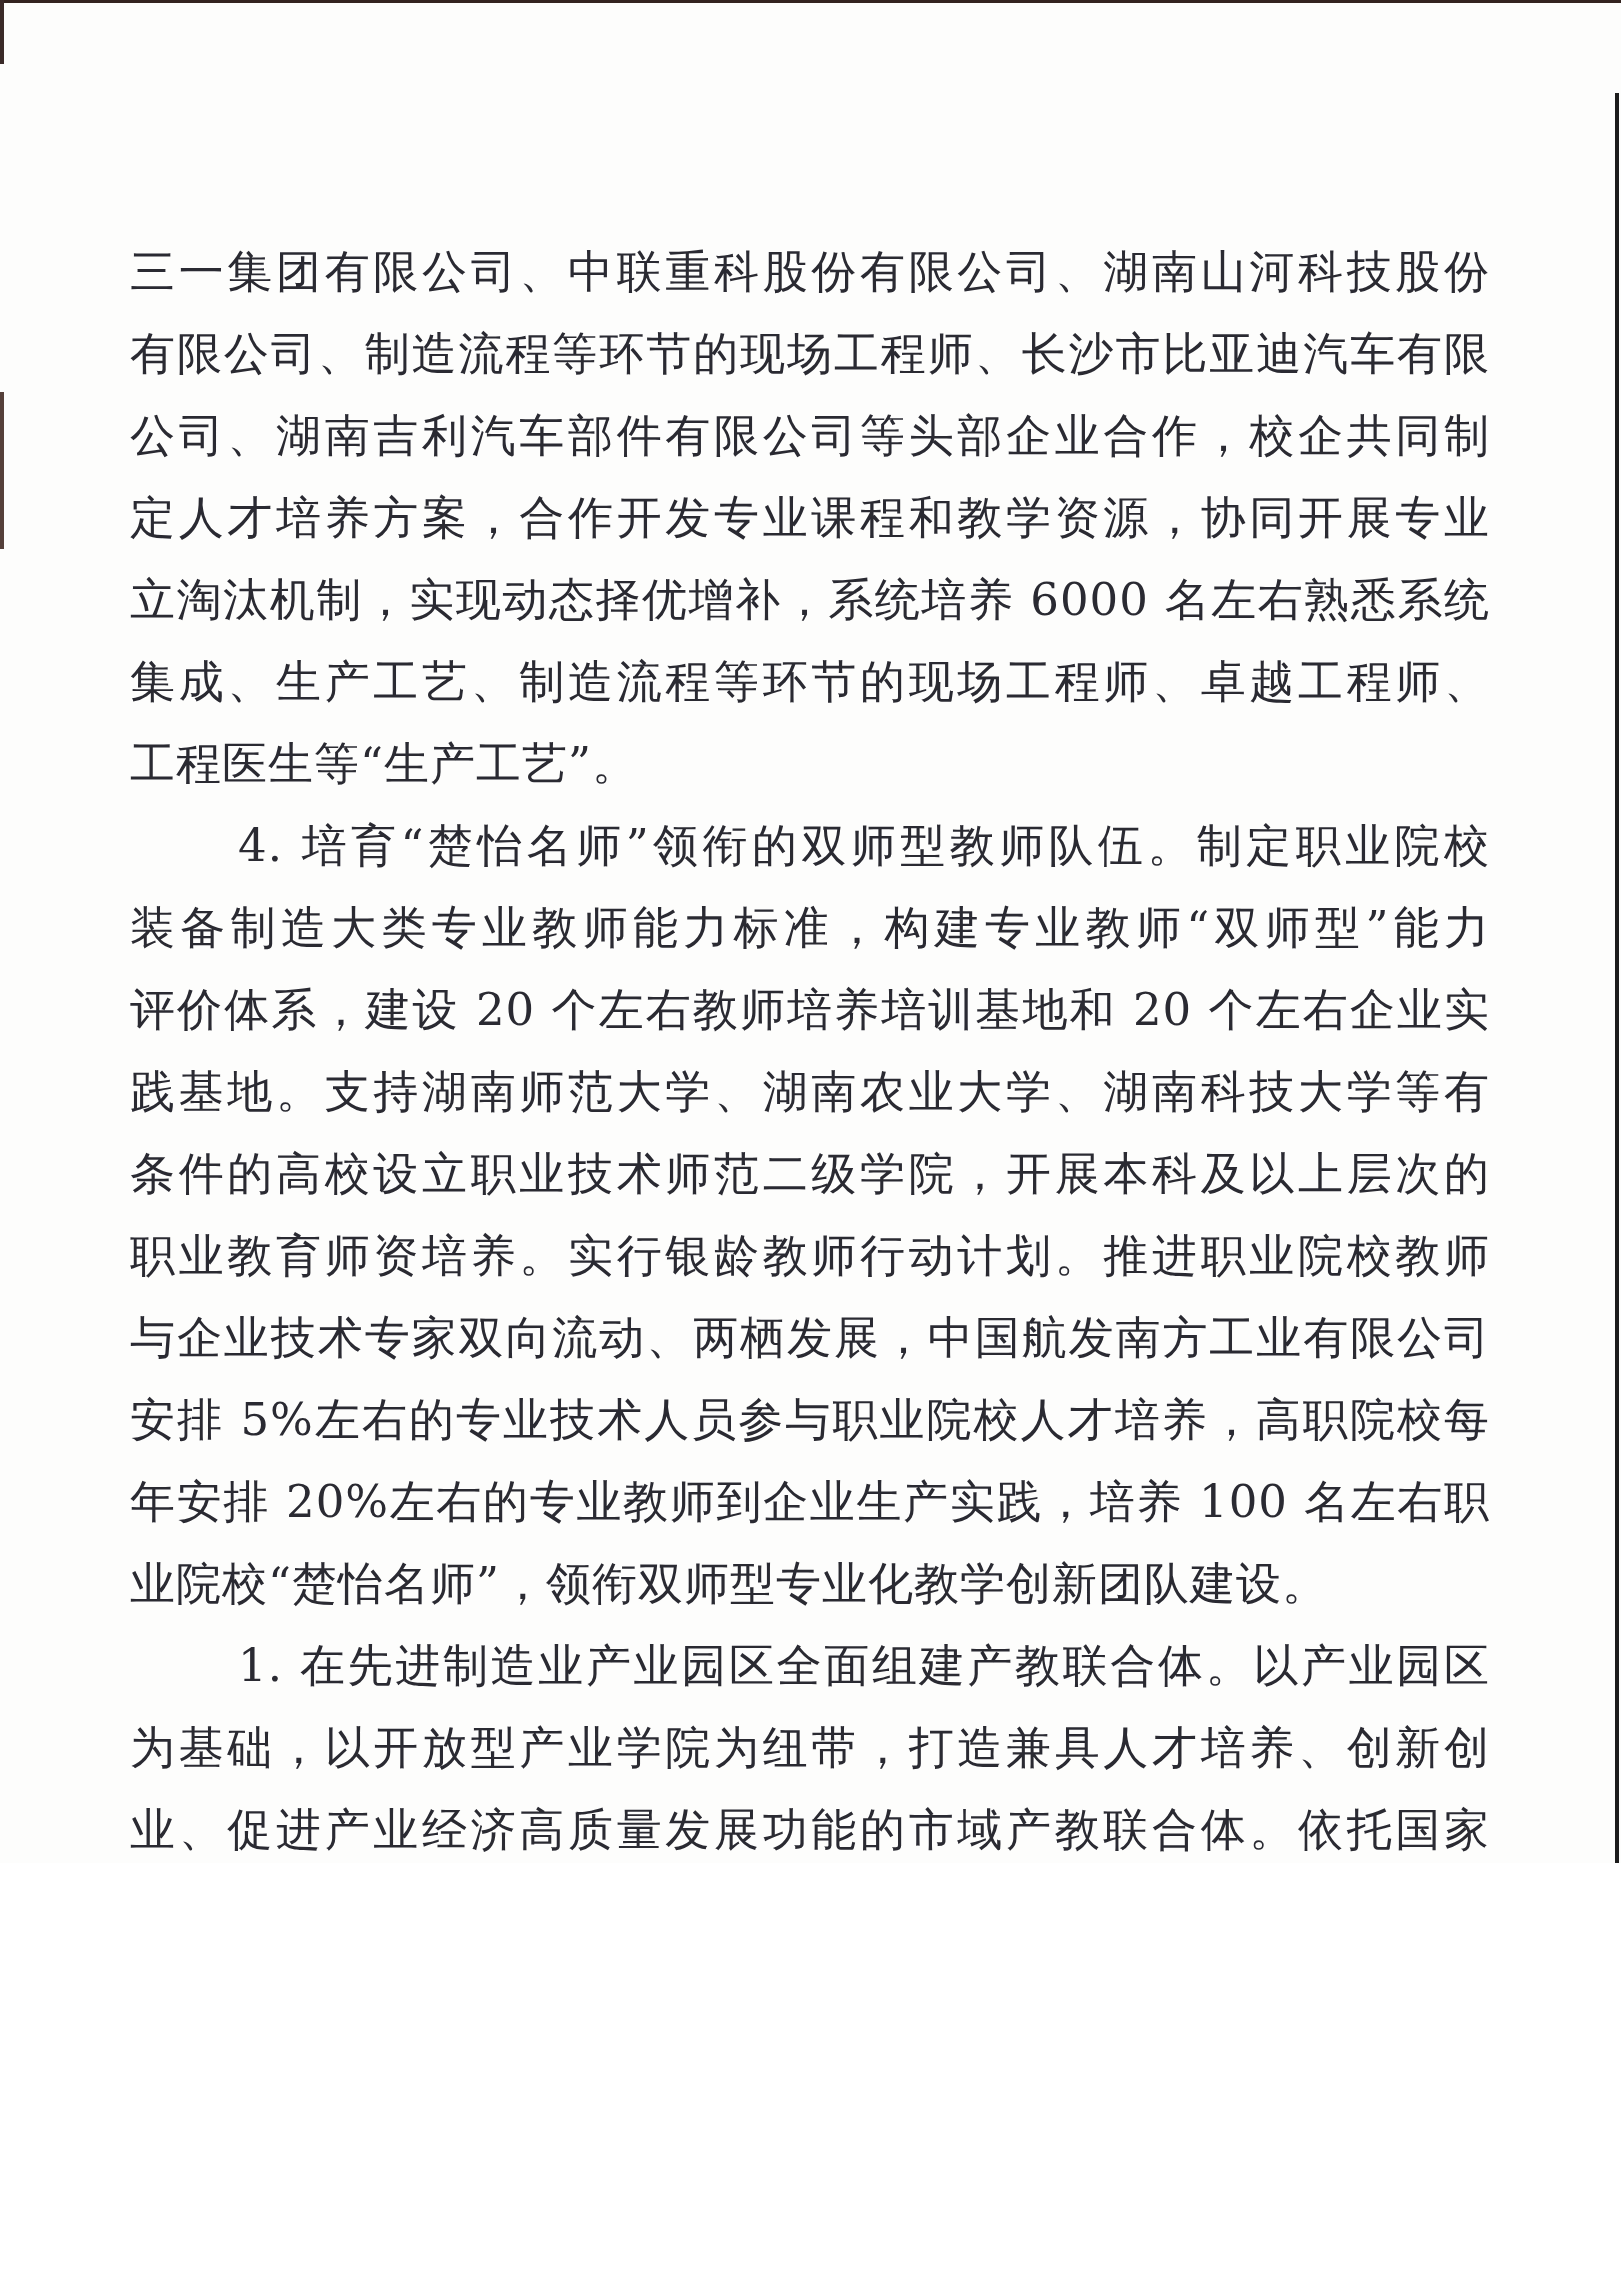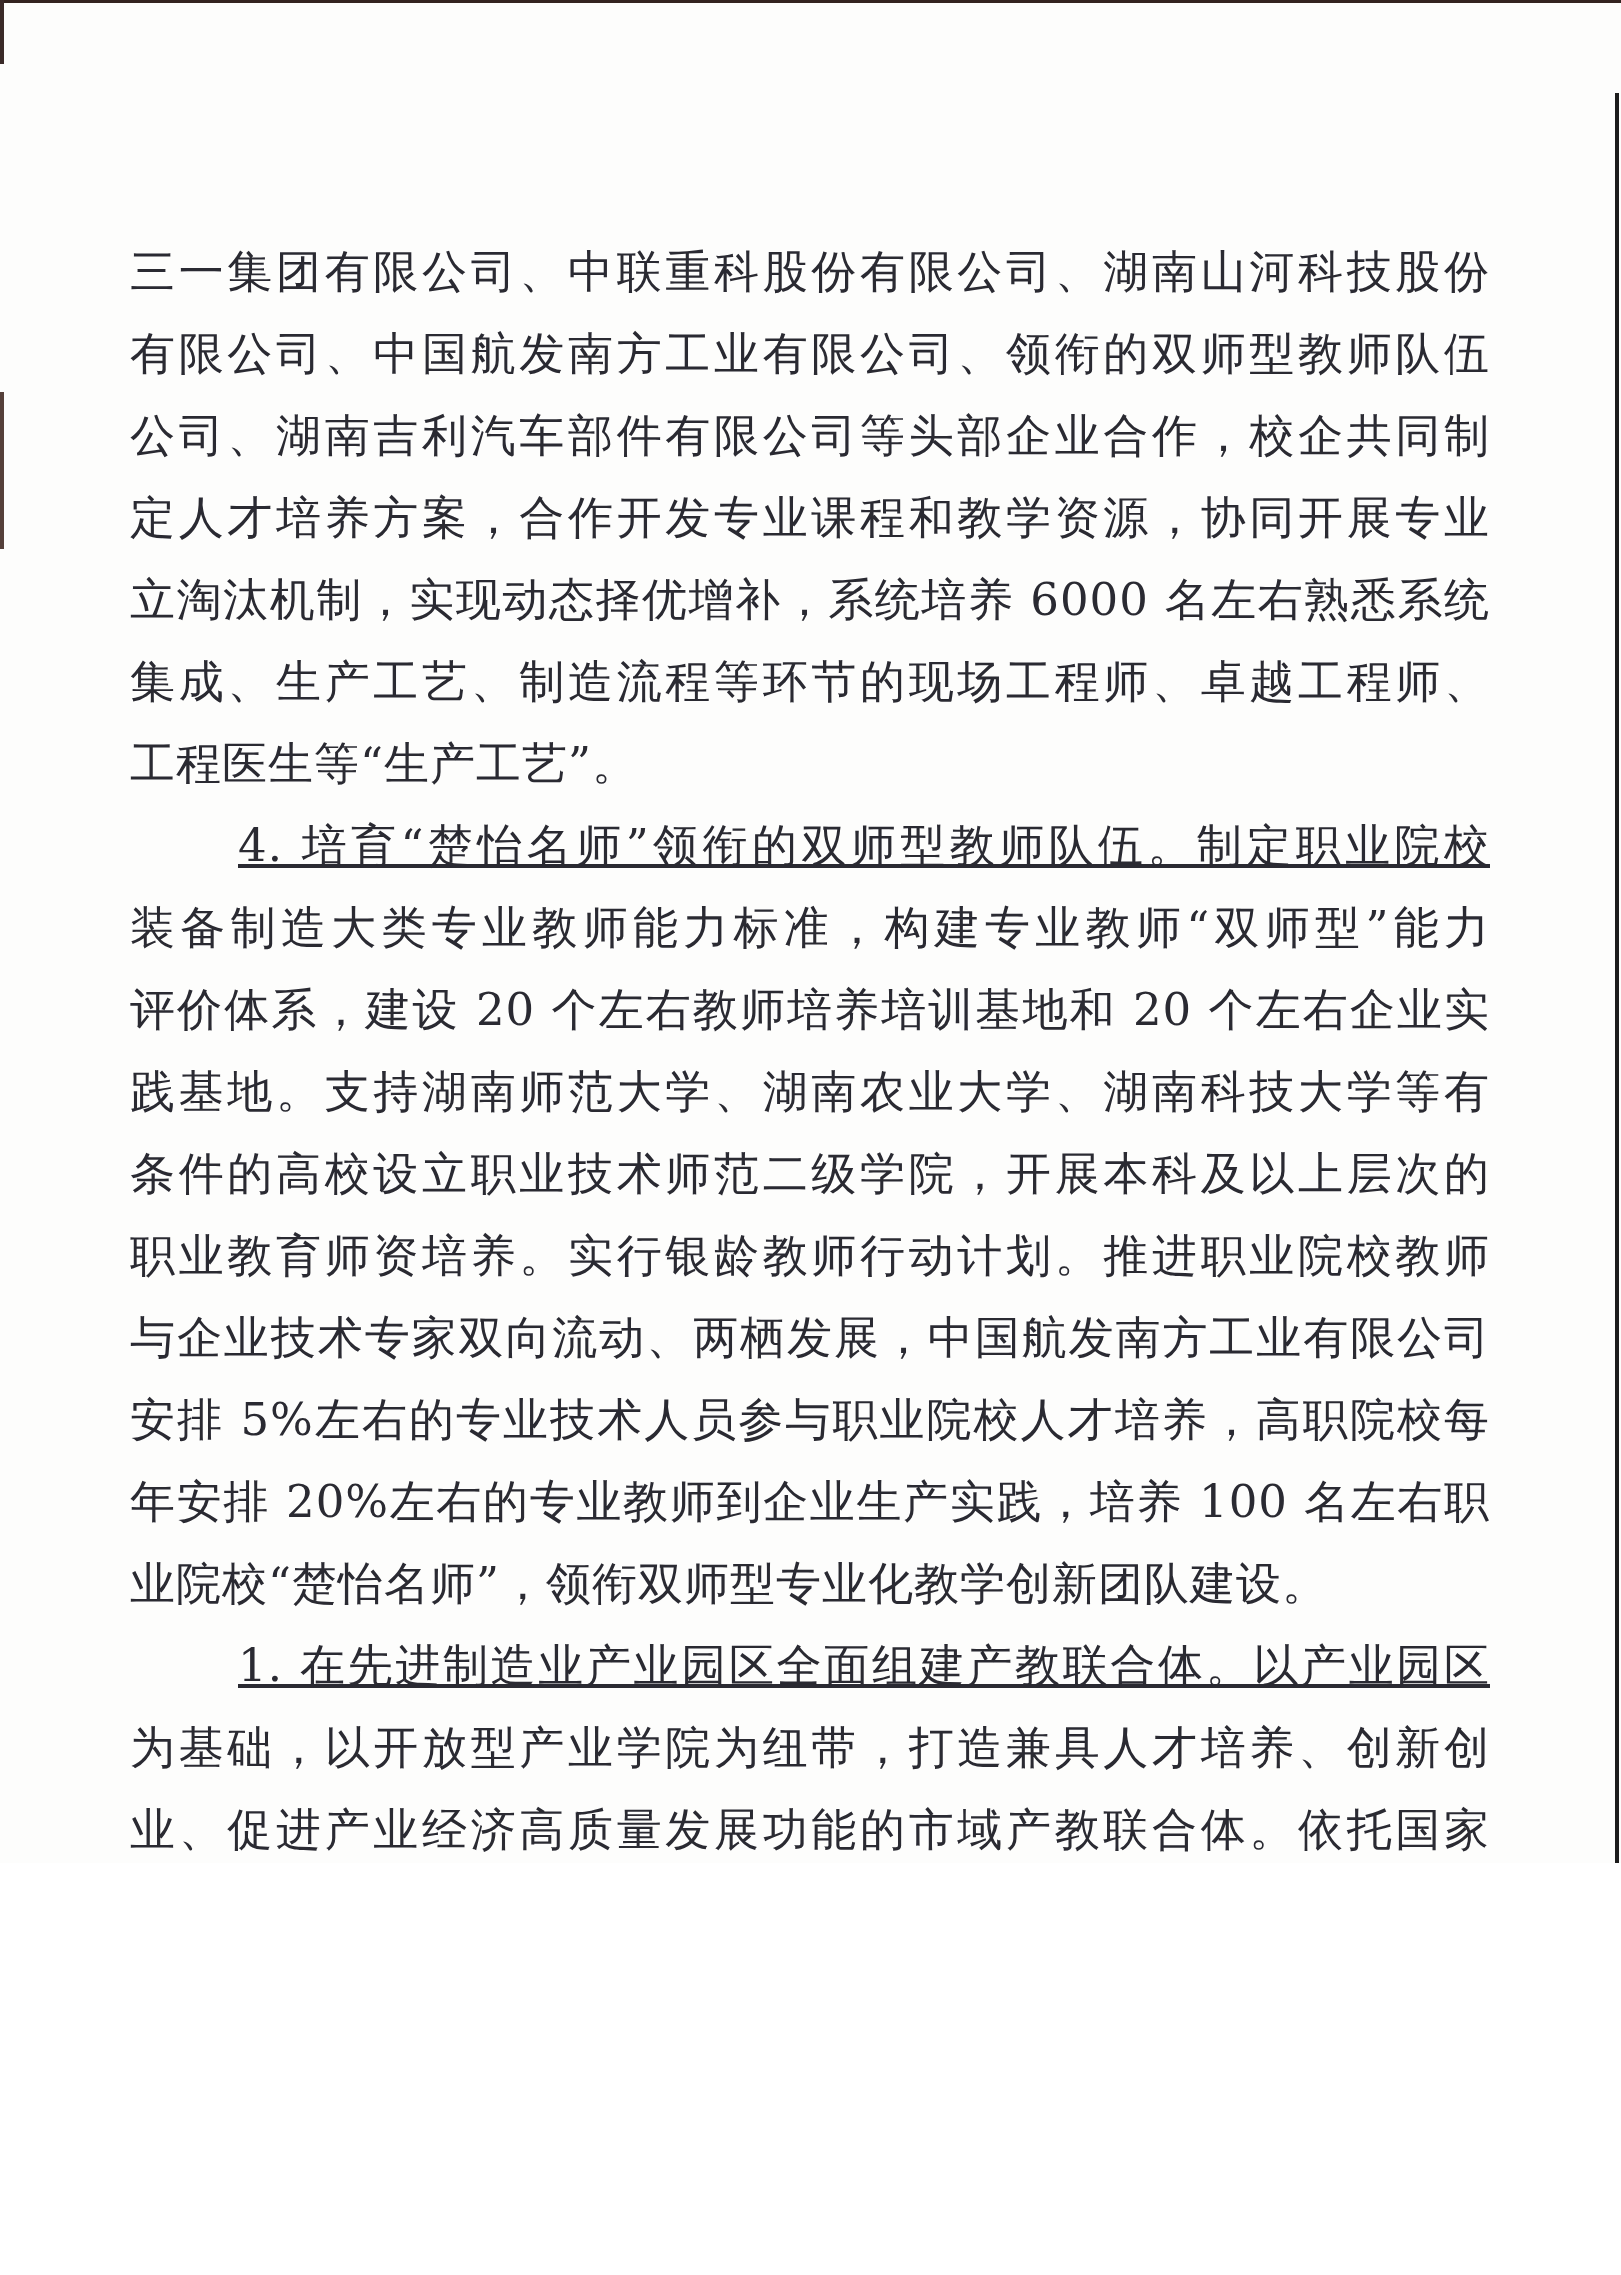--- a/index.html
+++ b/index.html
@@ -29,21 +29,20 @@
     text-align: justify;
     text-justify: inter-character;
     letter-spacing: 1px;
     white-space: normal;
   }
   .just {
     text-align-last: justify;
   }
   .ind {
     text-indent: 108px;
-    text-decoration: underline;
   }
   .head {
     font-weight: bold;
     letter-spacing: 2.9px;
   }
   .page-number {
     position: absolute;
     left: 194px;
     top: 2098px;
     font-size: 41px;
@@ -61,21 +60,21 @@
   .edge-bot-b  { left: 740px;  top: 2269px; width: 534px; height: 6.9px; background: #101010; }
   .edge-bot-c  { left: 1272px; top: 2265px; width: 349px; height: 10.8px; background: #0b0b0b; }
 </style>
 </head>
 <body>
 
 <div class="page">
 
   <div class="content">
     <div class="line just">三一集团有限公司、中联重科股份有限公司、湖南山河科技股份</div>
-    <div class="line just">有限公司、中国航发南方工业有限公司、领衔的双师型教师队伍</div>
+    <div class="line just">有限公司、制造流程等环节的现场工程师、长沙市比亚迪汽车有限</div>
     <div class="line just">公司、湖南吉利汽车部件有限公司等头部企业合作，校企共同制</div>
     <div class="line just">定人才培养方案，合作开发专业课程和教学资源，协同开展专业</div>
     <div class="line just">立淘汰机制，实现动态择优增补，系统培养 6000 名左右熟悉系统</div>
     <div class="line just">集成、生产工艺、制造流程等环节的现场工程师、卓越工程师、</div>
     <div class="line">工程医生等“生产工艺”。</div>
     <div class="line just ind">4. 培育“楚怡名师”领衔的双师型教师队伍。制定职业院校</div>
     <div class="line just">装备制造大类专业教师能力标准，构建专业教师“双师型”能力</div>
     <div class="line just">评价体系，建设 20 个左右教师培养培训基地和 20 个左右企业实</div>
     <div class="line just">践基地。支持湖南师范大学、湖南农业大学、湖南科技大学等有</div>
     <div class="line just">条件的高校设立职业技术师范二级学院，开展本科及以上层次的</div>

